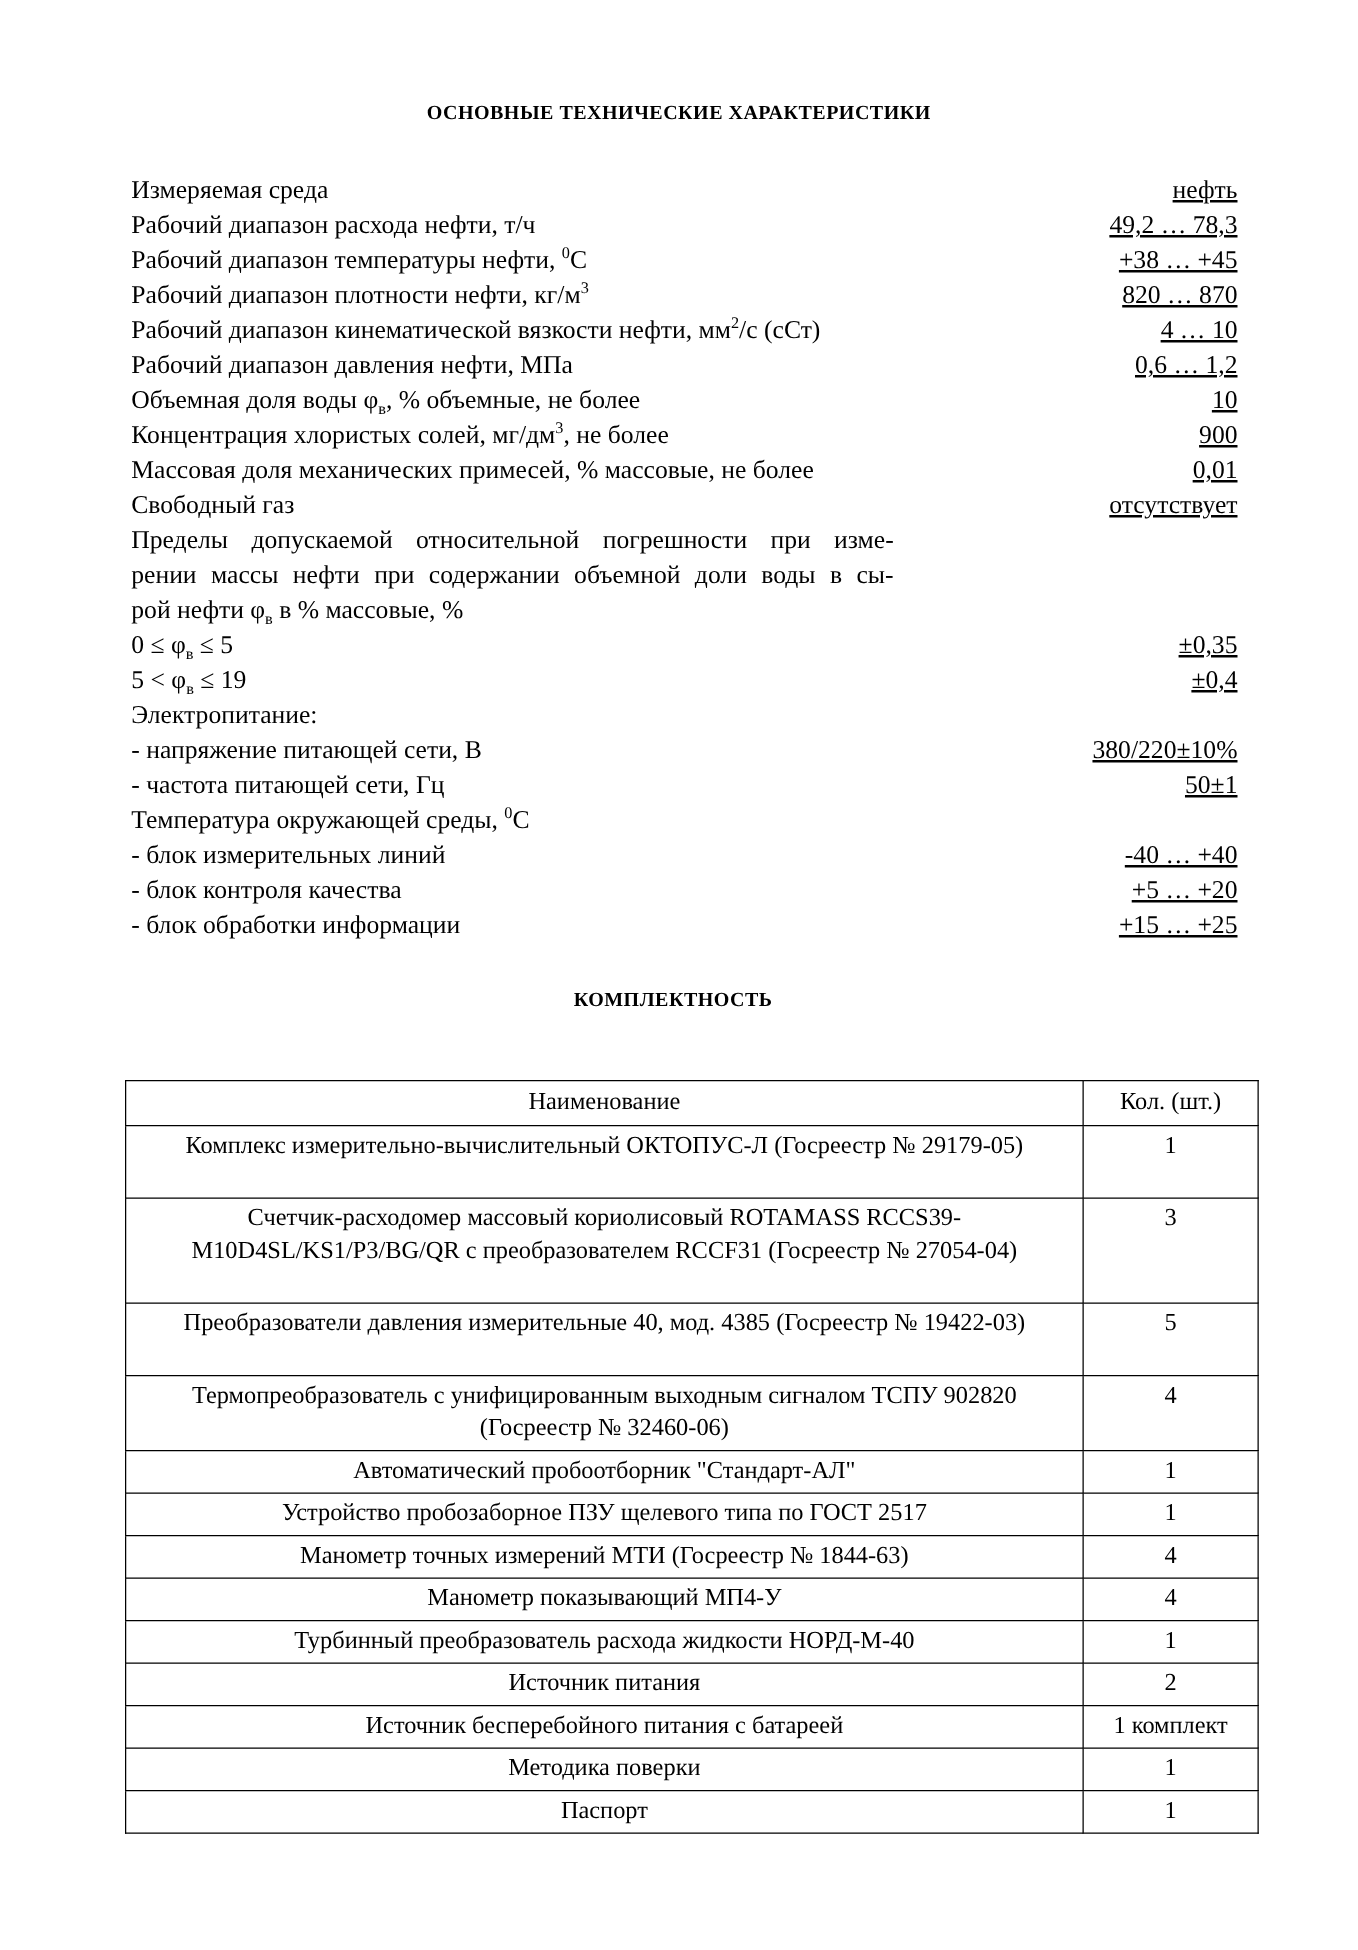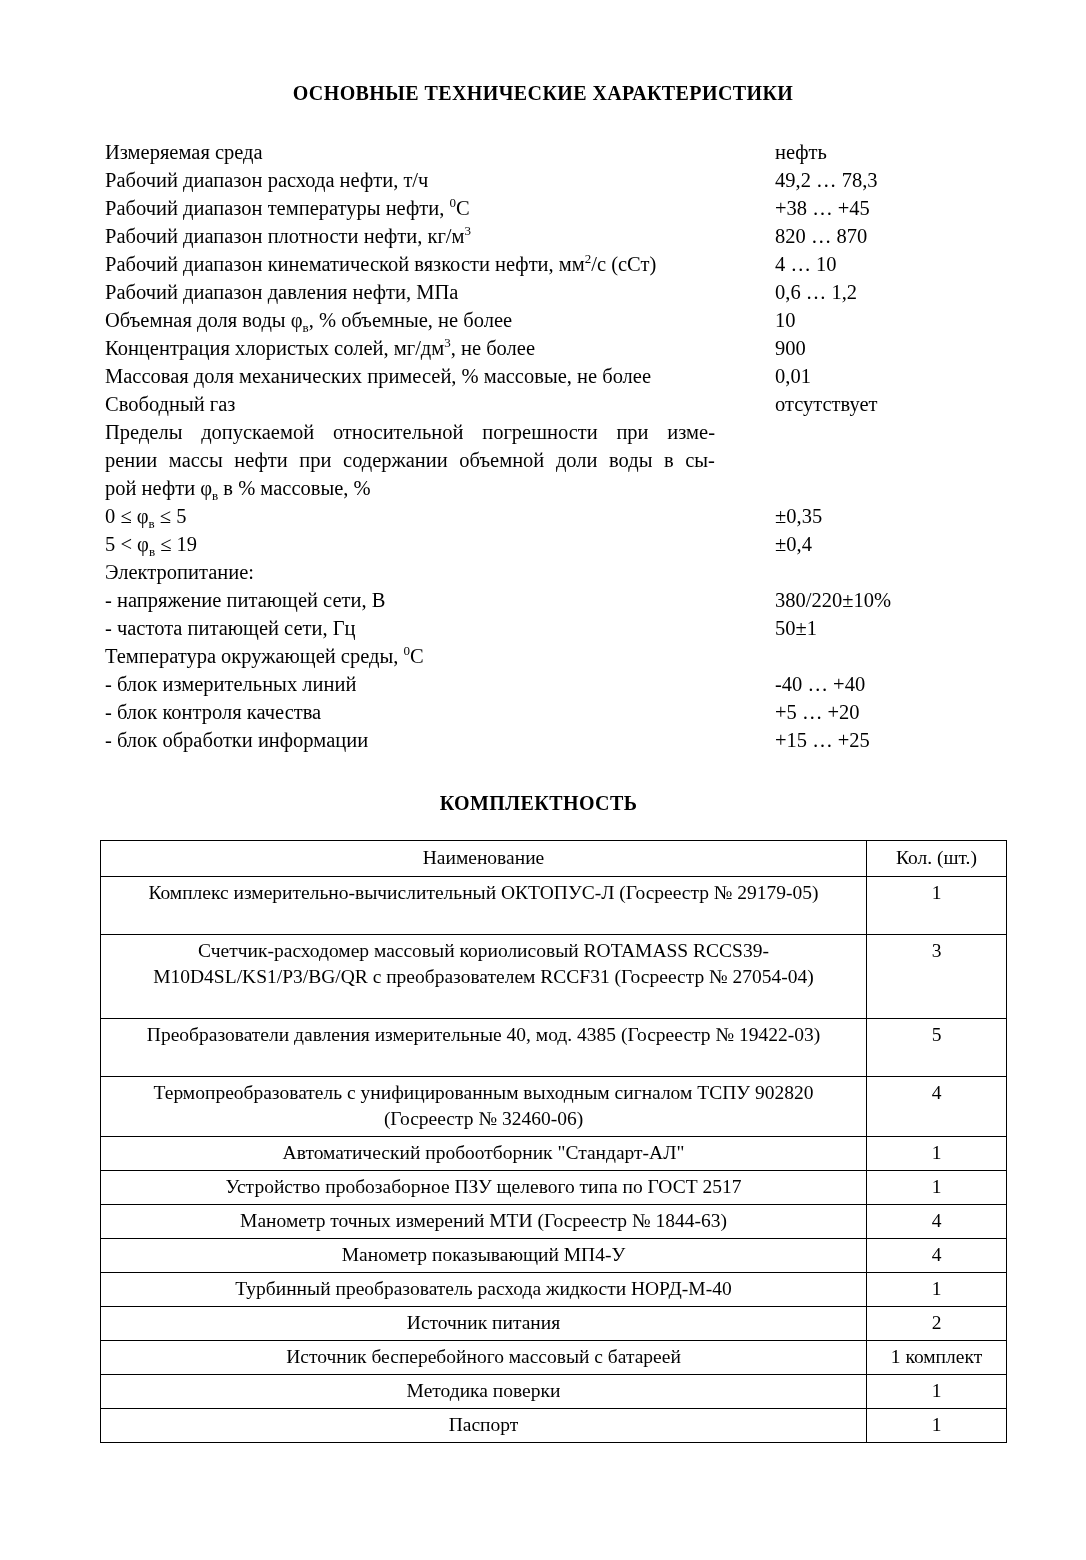--- a/index.html
+++ b/index.html
@@ -19,21 +19,21 @@
     position: absolute;
     left: 0; top: 0;
     width: 1086px;
     height: 1560px;
   }
 
   
   .section-title {
     text-align: center;
     font-weight: bold;
-    font-size: 20px;
+    font-size: 16px;
     letter-spacing: 0.4px;
   }
   #specs-title { position: absolute; left: 0; top: 82px; width: 1086px; }
   #kit-title   { position: absolute; left: 0; top: 792px; width: 1077px; }
 
   
   #specs {
     position: absolute;
     left: 105px;
     top: 138px;
@@ -49,22 +49,23 @@
     position: absolute;
     left: 0;
     top: 0;
     white-space: nowrap;
   }
   .spec-value {
     position: absolute;
     left: 670px;
     top: 0;
     width: 215px;
-    text-align: left;
+    text-align: right;
     white-space: nowrap;
+    text-decoration: underline;
   }
   .sup { font-size: 13px; vertical-align: super; line-height: 0; }
   .sub { font-size: 13px; vertical-align: sub;   line-height: 0; }
 
   
   .spec-para {
     font-size: 20.5px;
     line-height: 28px;
     width: 610px;
     text-align: justify;
@@ -73,21 +74,21 @@
   .para-line-just {
     display: flex;
     justify-content: space-between;
     width: 610px;
   }
 
   
   #kit-table {
     position: absolute;
     left: 100px;
-    top: 840px;
+    top: 864px;
     width: 906px;
     border-collapse: collapse;
     table-layout: fixed;
     font-size: 19.5px;
   }
   #kit-table col.c-name { width: 766px; }
   #kit-table col.c-qty  { width: 140px; }
   #kit-table th, #kit-table td {
     border: 1.6px solid #000000;
     padding: 3px 6px 4px 6px;
@@ -279,21 +280,21 @@
       </tr>
       <tr class="r1">
         <td class="name">Турбинный преобразователь расхода жидкости НОРД-М-40</td>
         <td class="qty">1</td>
       </tr>
       <tr class="r1">
         <td class="name">Источник питания</td>
         <td class="qty">2</td>
       </tr>
       <tr class="r1">
-        <td class="name">Источник бесперебойного массовый с батареей</td>
+        <td class="name">Источник бесперебойного питания с батареей</td>
         <td class="qty">1 комплект</td>
       </tr>
       <tr class="r1">
         <td class="name">Методика поверки</td>
         <td class="qty">1</td>
       </tr>
       <tr class="r1">
         <td class="name">Паспорт</td>
         <td class="qty">1</td>
       </tr>

